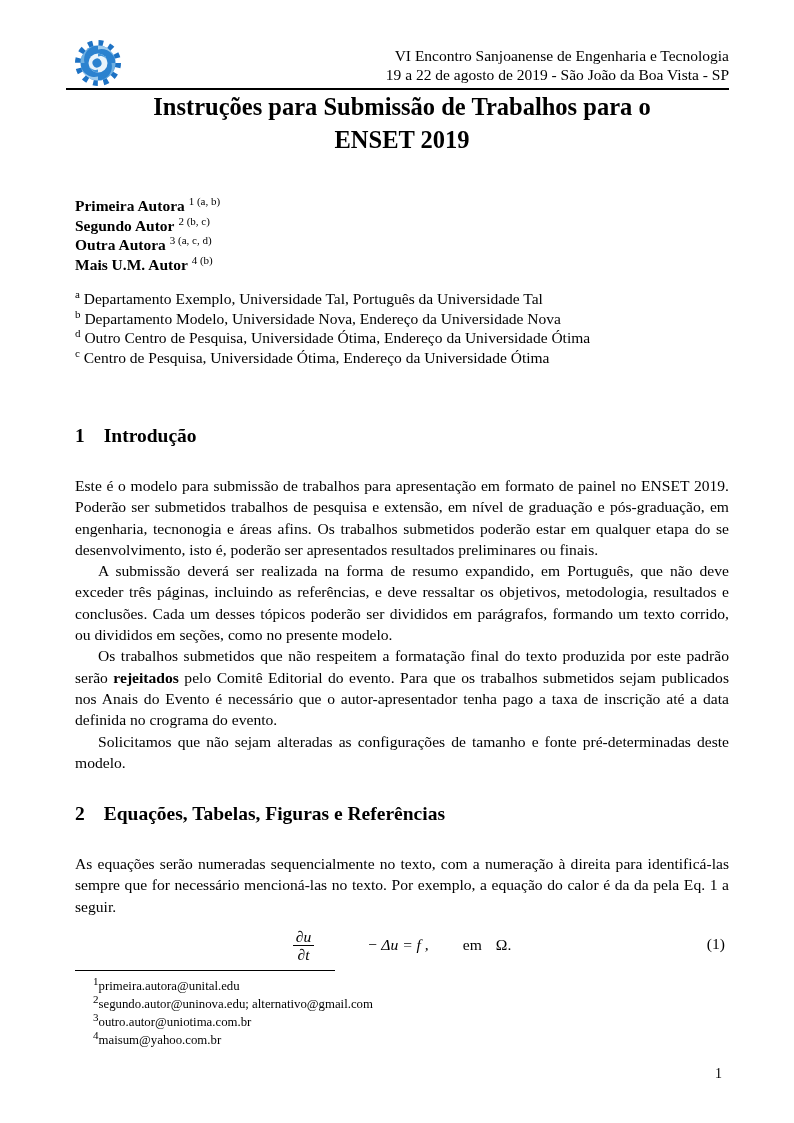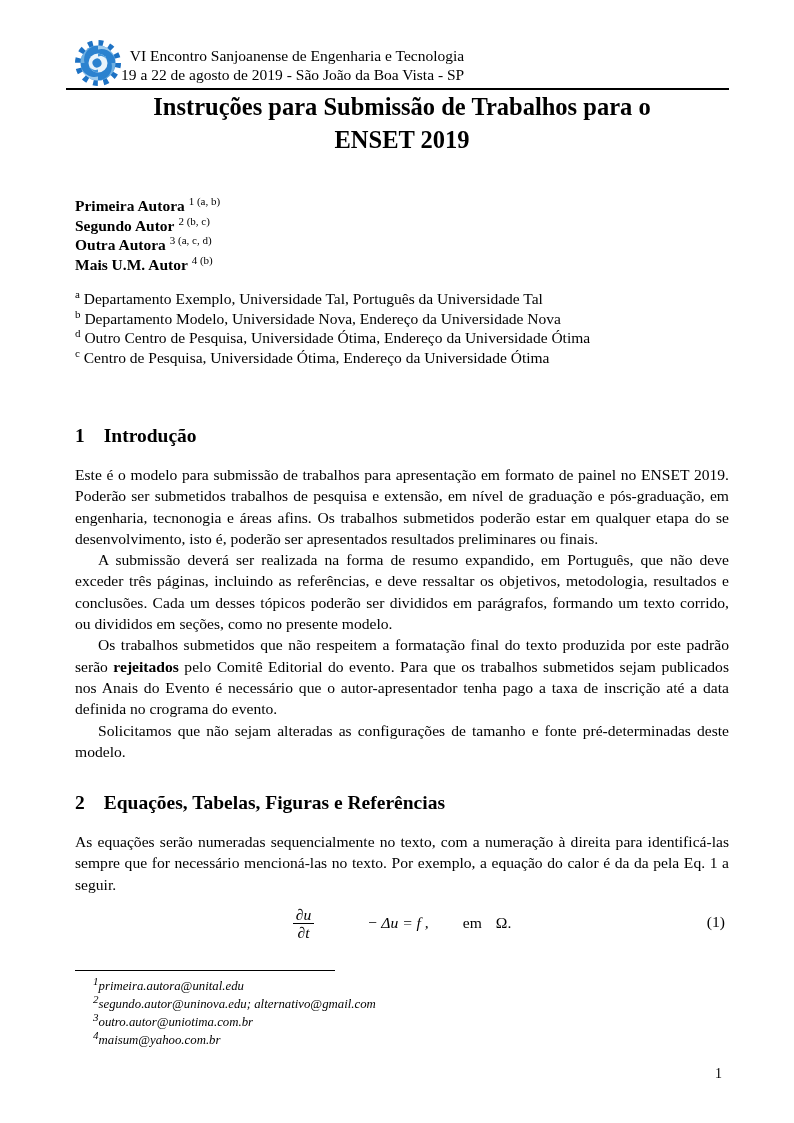--- a/index.html
+++ b/index.html
@@ -8,21 +8,21 @@
     width:794px;height:1123px;
     box-sizing:border-box;
     padding:40px 65px 0 75px;
     background:#ffffff;
     color:#000;
     font-family:"Liberation Serif","DejaVu Serif",serif;
     overflow:hidden;
   }
   
   .hdr{
-    display:flex;justify-content:flex-start;align-items:flex-end;
+    display:flex;justify-content:space-between;align-items:flex-end;
     border-bottom:2px solid #000;
     padding-bottom:4px;
     margin-left:-9px; 
     padding-left:9px;
   }
   .hdr-logo{width:46px;height:46px;flex:0 0 auto;margin-bottom:-2px;}
   .hdr-text{
     text-align:right;
     font-size:15.5px;line-height:19px;
   }
@@ -46,42 +46,42 @@
     font-size:19.5px;font-weight:bold;
     display:flex;align-items:baseline;
   }
   .sec-h .sec-num{margin-right:19px;}
   .sec-h2{margin-top:30px;}
   .body-par{
     margin:0;
     font-size:15.6px;line-height:21.3px;
     text-align:justify;
   }
-  .first-par{margin-top:17px;}
+  .first-par{margin-top:28px;}
   .indent{text-indent:23px;}
   
   .eq-row{
     position:relative;
     margin-top:6px;
     display:flex;align-items:center;justify-content:center;
     font-size:15.6px;
     height:44px;
   }
   .frac{display:inline-flex;flex-direction:column;align-items:center;margin-right:5px;}
   .frac .num,.frac .den{font-style:italic;line-height:17px;padding:0 3px;}
   .frac .num{border-bottom:1.2px solid #000;}
   .eq-body{font-style:italic;margin-right:34px;margin-left:48px;}
   .eq-where{margin-right:14px;font-style:normal;}
   .eq-domain{font-style:normal;}
   .eq-num{position:absolute;right:4px;top:12px;font-style:normal;}
   
   .footnotes{
     position:absolute;
     left:75px;top:970px;width:654px;
-    font-size:12.8px;line-height:18px;font-style:italic;
+    font-size:12.8px;line-height:18px;
   }
   .fn-rule{width:260px;border-top:1.3px solid #000;margin-bottom:6px;}
   .fn-line{padding-left:18px;}
   
   .page-num{
     position:absolute;
     top:1066px;right:72px;
     font-size:14px;
   }
 </style>

